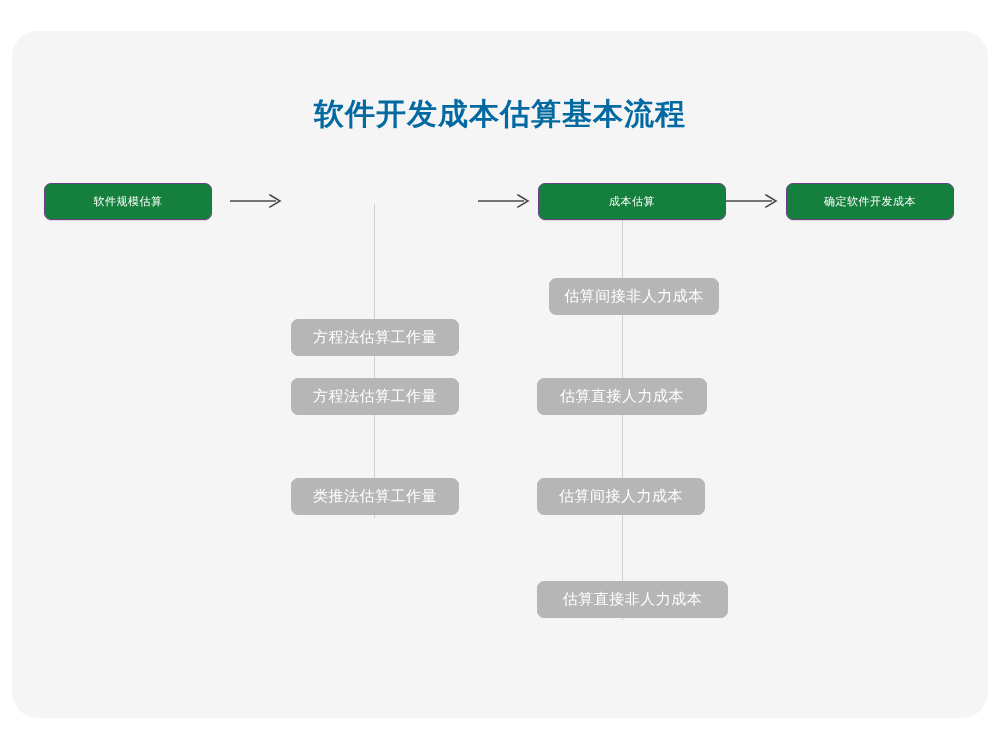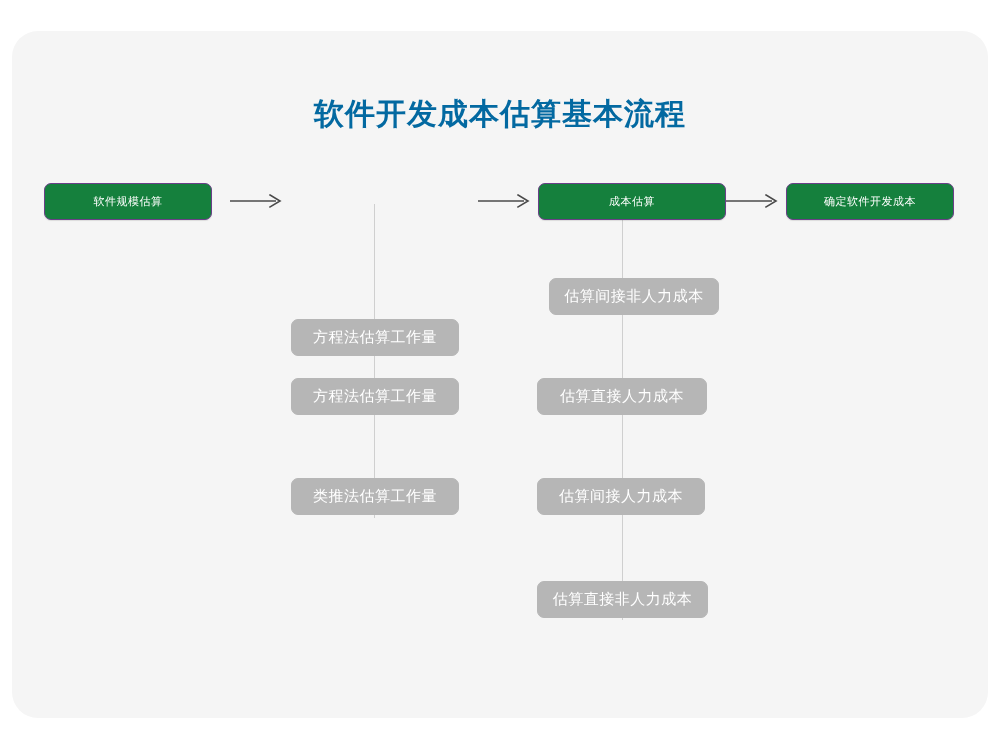--- a/index.html
+++ b/index.html
@@ -154,17 +154,17 @@
   </div>
 
   <div class="node sub" style="left:537px; top:378px; width:170px;">
     <span>估算直接人力成本</span>
   </div>
 
   <div class="node sub" style="left:537px; top:478px; width:168px;">
     <span>估算间接人力成本</span>
   </div>
 
-  <div class="node sub" style="left:537px; top:581px; width:171px;">
+  <div class="node sub" style="left:537px; top:581px; width:191px;">
     <span>估算直接非人力成本</span>
   </div>
 
 </div>
 
 </body></html>

